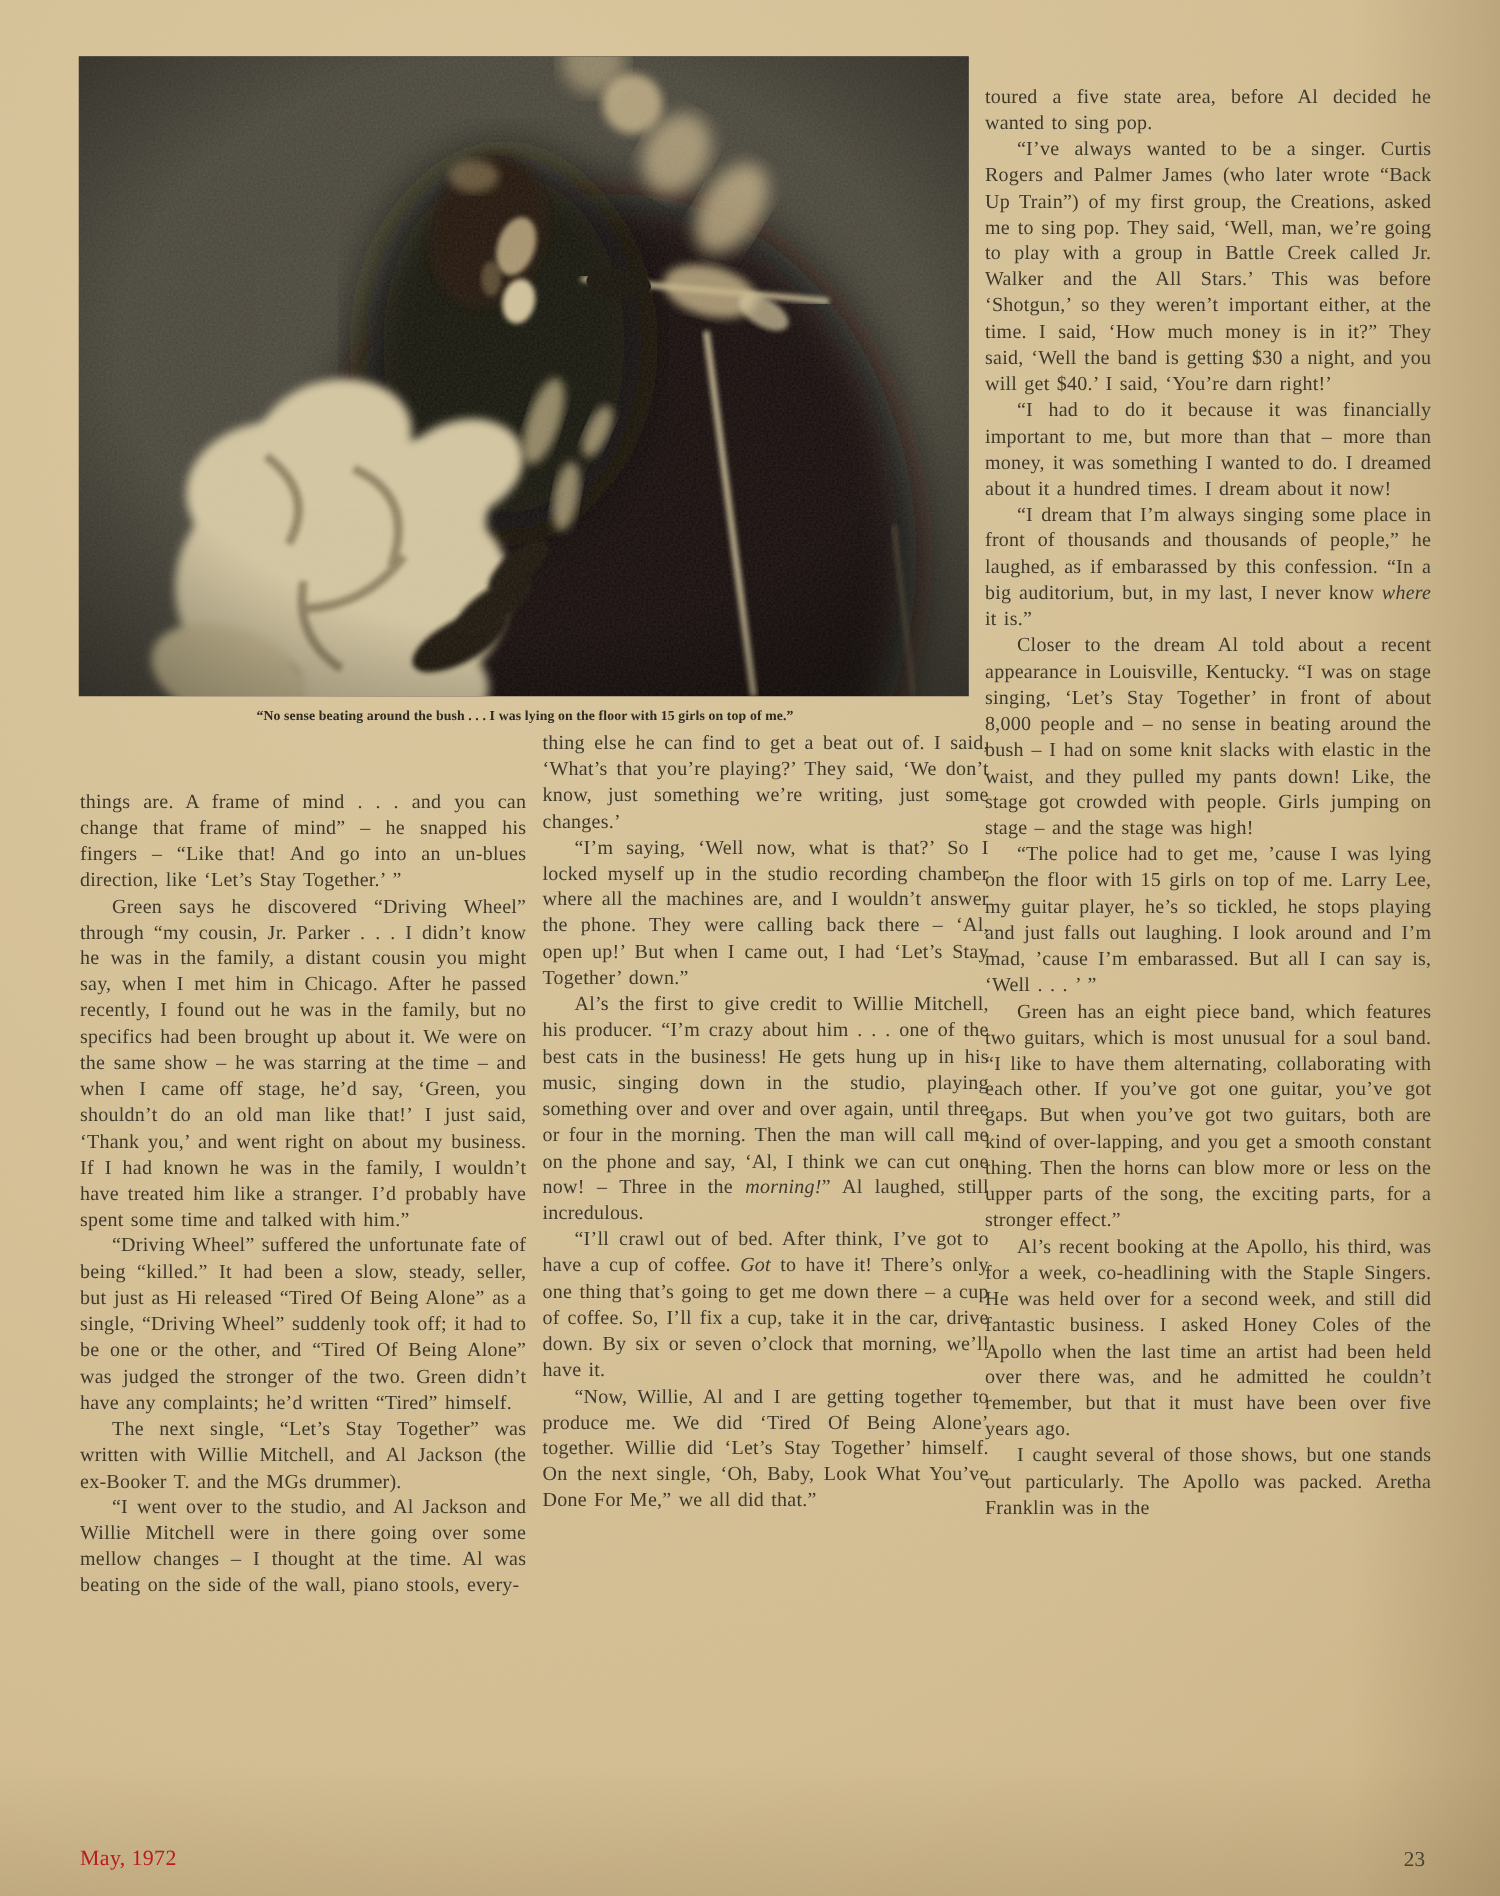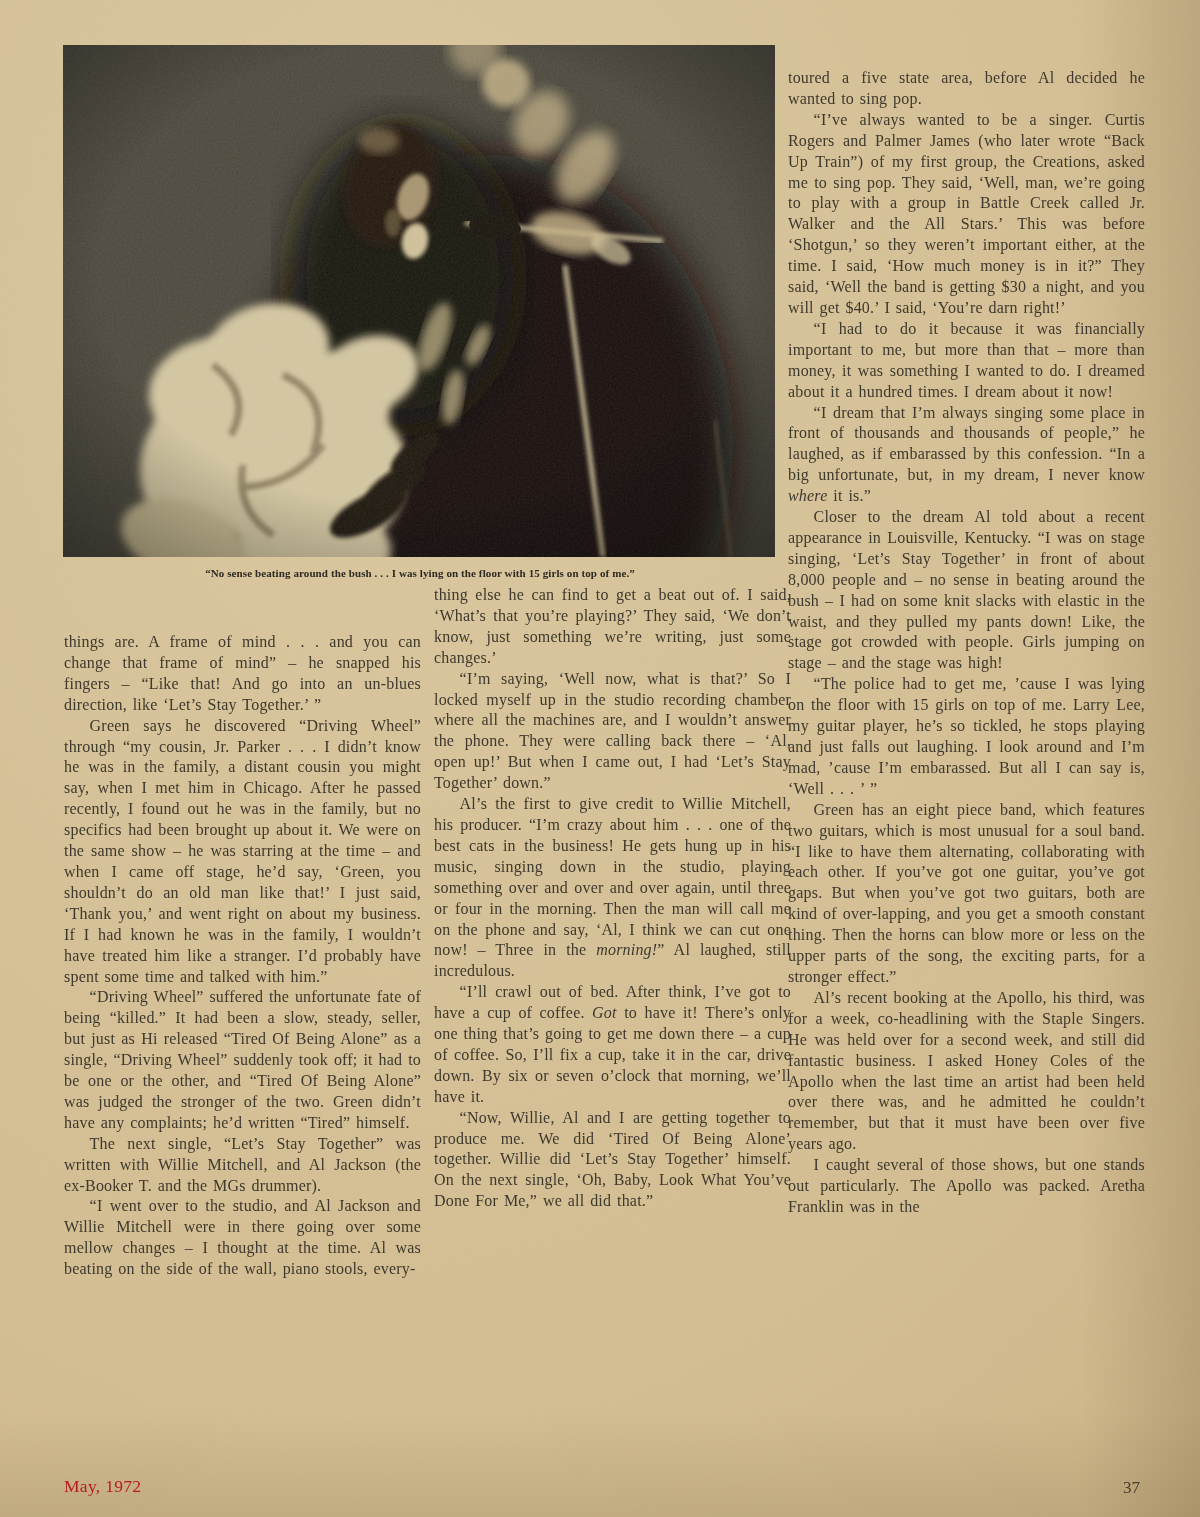--- a/index.html
+++ b/index.html
@@ -164,22 +164,22 @@
     <p><span>thing else he can find to get a beat out of. I said, ‘What’s that you’re playing?’ They said, ‘We don’t know, just something we’re writing, just some changes.’</span></p>
     <p class="indent"><span>“I’m saying, ‘Well now, what is that?’ So I locked myself up in the studio recording chamber where all the machines are, and I wouldn’t answer the phone. They were calling back there – ‘Al, open up!’ But when I came out, I had ‘Let’s Stay Together’ down.”</span></p>
     <p class="indent"><span>Al’s the first to give credit to Willie Mitchell, his producer. “I’m crazy about him . . . one of the best cats in the business! He gets hung up in his music, singing down in the studio, playing something over and over and over again, until three or four in the morning. Then the man will call me on the phone and say, ‘Al, I think we can cut one now! – Three in the </span><span class="it">morning!</span><span>” Al laughed, still incredulous.</span></p>
     <p class="indent"><span>“I’ll crawl out of bed. After think, I’ve got to have a cup of coffee. </span><span class="it">Got</span><span> to have it! There’s only one thing that’s going to get me down there – a cup of coffee. So, I’ll fix a cup, take it in the car, drive down. By six or seven o’clock that morning, we’ll have it.</span></p>
     <p class="indent"><span>“Now, Willie, Al and I are getting together to produce me. We did ‘Tired Of Being Alone’ together. Willie did ‘Let’s Stay Together’ himself. On the next single, ‘Oh, Baby, Look What You’ve Done For Me,” we all did that.”</span></p>
   </div>
 <div class="col" id="col3">
     <p><span>toured a five state area, before Al decided he wanted to sing pop.</span></p>
     <p class="indent"><span>“I’ve always wanted to be a singer. Curtis Rogers and Palmer James (who later wrote “Back Up Train”) of my first group, the Creations, asked me to sing pop. They said, ‘Well, man, we’re going to play with a group in Battle Creek called Jr. Walker and the All Stars.’ This was before ‘Shotgun,’ so they weren’t important either, at the time. I said, ‘How much money is in it?” They said, ‘Well the band is getting $30 a night, and you will get $40.’ I said, ‘You’re darn right!’</span></p>
     <p class="indent"><span>“I had to do it because it was financially important to me, but more than that – more than money, it was something I wanted to do. I dreamed about it a hundred times. I dream about it now!</span></p>
-    <p class="indent"><span>“I dream that I’m always singing some place in front of thousands and thousands of people,” he laughed, as if embarassed by this confession. “In a big unfortunate, but, in my dream, I never know </span><span class="it">where</span><span> it is.”</span></p>
+    <p class="indent"><span>“I dream that I’m always singing some place in front of thousands and thousands of people,” he laughed, as if embarassed by this confession. “In a big auditorium, but, in my last, I never know </span><span class="it">where</span><span> it is.”</span></p>
     <p class="indent"><span>Closer to the dream Al told about a recent appearance in Louisville, Kentucky. “I was on stage singing, ‘Let’s Stay Together’ in front of about 8,000 people and – no sense in beating around the bush – I had on some knit slacks with elastic in the waist, and they pulled my pants down! Like, the stage got crowded with people. Girls jumping on stage – and the stage was high!</span></p>
     <p class="indent"><span>“The police had to get me, ’cause I was lying on the floor with 15 girls on top of me. Larry Lee, my guitar player, he’s so tickled, he stops playing and just falls out laughing. I look around and I’m mad, ’cause I’m embarassed. But all I can say is, ‘Well . . . ’ ”</span></p>
     <p class="indent"><span>Green has an eight piece band, which features two guitars, which is most unusual for a soul band. “I like to have them alternating, collaborating with each other. If you’ve got one guitar, you’ve got gaps. But when you’ve got two guitars, both are kind of over-lapping, and you get a smooth constant thing. Then the horns can blow more or less on the upper parts of the song, the exciting parts, for a stronger effect.”</span></p>
     <p class="indent"><span>Al’s recent booking at the Apollo, his third, was for a week, co-headlining with the Staple Singers. He was held over for a second week, and still did fantastic business. I asked Honey Coles of the Apollo when the last time an artist had been held over there was, and he admitted he couldn’t remember, but that it must have been over five years ago.</span></p>
     <p class="indent"><span>I caught several of those shows, but one stands out particularly. The Apollo was packed. Aretha Franklin was in the</span></p>
   </div>
 
 <div class="footer-date">May, 1972</div>
-<div class="footer-page">37</div>
+<div class="footer-page">23</div>
 
 </body></html>

